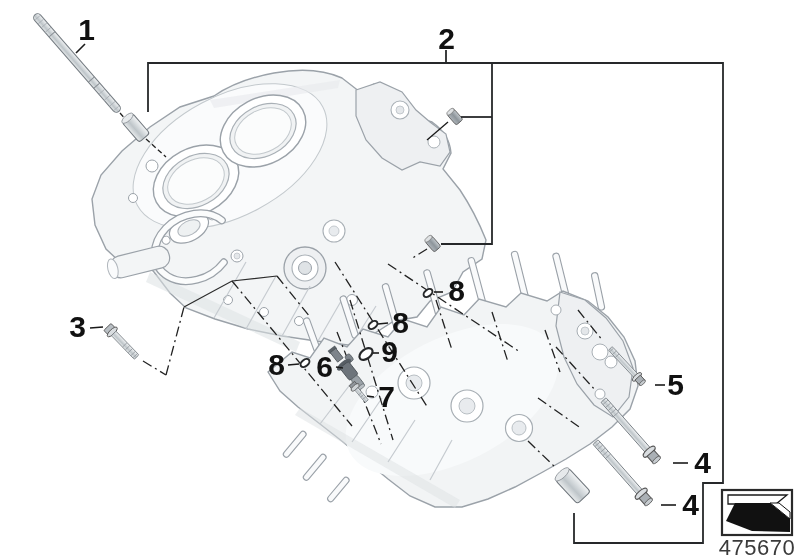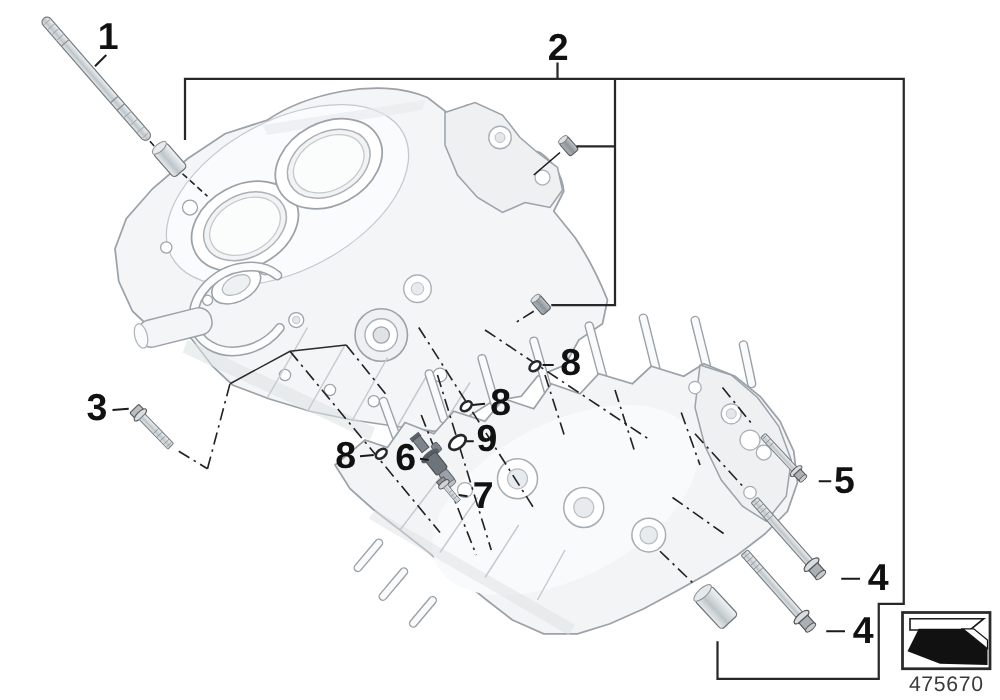--- a/index.html
+++ b/index.html
@@ -3,21 +3,21 @@
 <meta charset="utf-8">
 <style>
   html,body{margin:0;padding:0;background:#ffffff;}
   #stage{position:relative;width:800px;height:560px;background:#fff;overflow:hidden;
          font-family:"Liberation Sans",sans-serif;}
   #art{position:absolute;left:0;top:0;}
   .callout{position:absolute;transform:translate(-50%,-50%);
            font-family:"Liberation Sans",sans-serif;font-weight:bold;font-size:30px;
            color:#111;line-height:1;letter-spacing:-1px;user-select:none;cursor:pointer;}
   .partnum{position:absolute;transform:translate(-50%,-50%);
-           font-family:"Liberation Sans",sans-serif;font-size:17px;color:#3a3a3a;
+           font-family:"Liberation Sans",sans-serif;font-size:22px;color:#3a3a3a;
            letter-spacing:0.5px;}
 </style>
 </head>
 <body>
 
 <div id="stage">
 
 <svg id="art" width="800" height="560" viewBox="0 0 800 560">
   <defs>
     <linearGradient id="metal" x1="0" y1="0" x2="0" y2="1">

